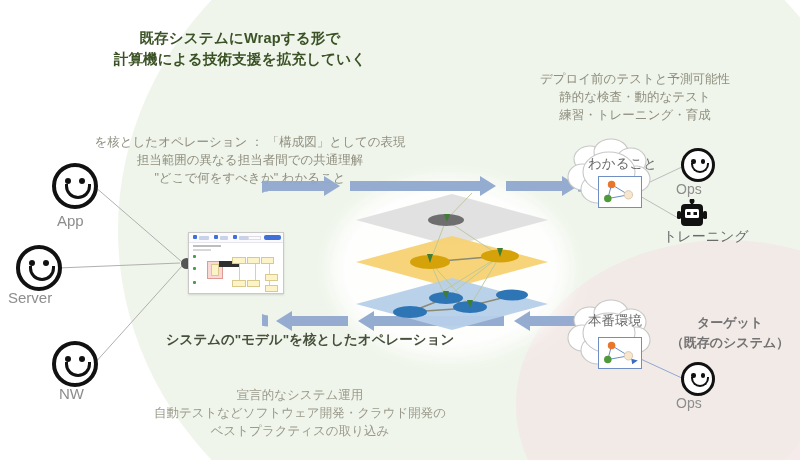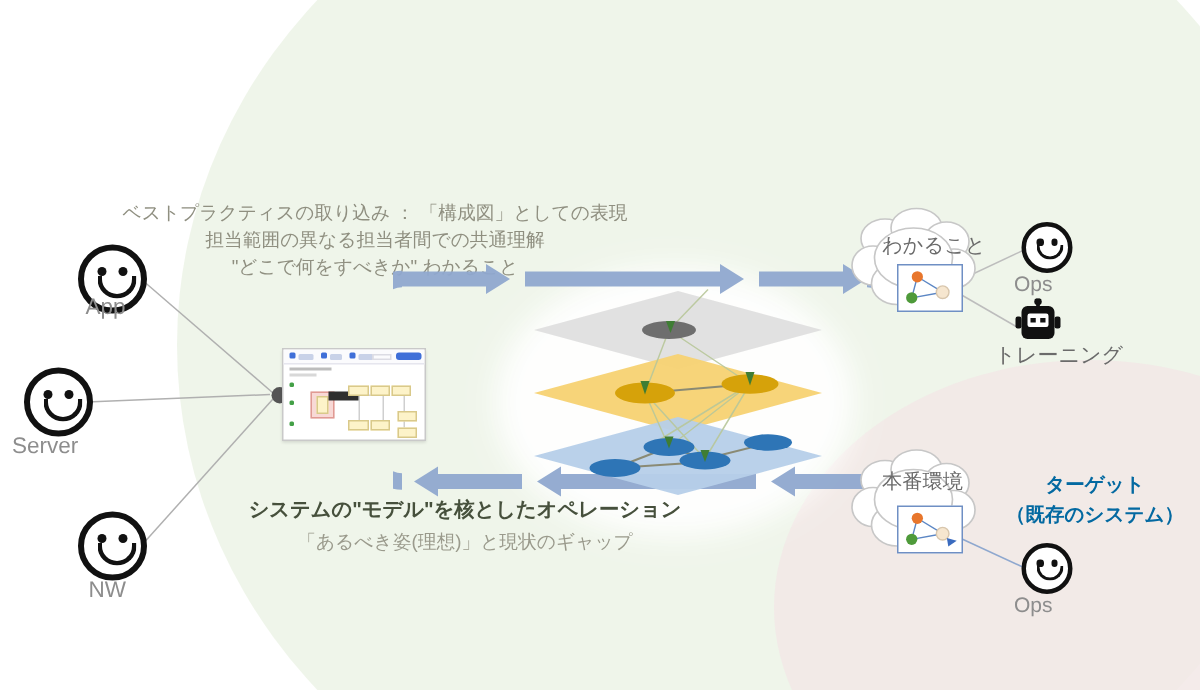--- a/index.html
+++ b/index.html
@@ -47,21 +47,21 @@
   #bottomsub{
     left:110px;top:352px;width:400px;text-align:center;
     color:#9a9a8c;font-size:12.5px;
   }
   #bottomlist{
     left:90px;top:386px;width:420px;text-align:center;
     color:#9a9a8c;font-size:12.5px;
   }
   #target{
     left:660px;top:313px;width:140px;text-align:center;
-    color:#0369a1;font-weight:bold;font-size:13px;line-height:1.5;
+    color:#737373;font-weight:bold;font-size:13px;line-height:1.5;
   }
 
   
   .face{position:absolute;width:46px;height:46px;border-radius:50%;
         border:4px solid #111;background:#fff;box-sizing:border-box;}
   .face .eye{position:absolute;width:6px;height:6px;border-radius:50%;background:#111;top:11px;}
   .face .eye.l{left:9px;} .face .eye.r{right:9px;}
   .face .mouth{position:absolute;left:9px;top:17px;width:20px;height:12px;
         border:3px solid #111;border-top:none;border-radius:0 0 22px 22px;}
   .face.small{width:34px;height:34px;border-width:3px;}
@@ -129,38 +129,45 @@
     </g>
     <g stroke="#bdbdbd" stroke-width="1" fill="none">
       <line x1="633" y1="190" x2="684" y2="166"></line>
       <line x1="633" y1="192" x2="678" y2="218"></line>
     </g>
     <g stroke="#8fa8cf" stroke-width="1" fill="none">
       <line x1="632" y1="355" x2="684" y2="379"></line>
     </g>
   </svg>
 
-
-
-  <div class="tx" id="leftmid"><span>ベストプラクティスの取り込み ： 「構成図」としての表現</span>
+  <div class="tx" id="title"><span>既存システムにWrapする形で</span>
+<span>計算機による技術支援を拡充していく</span></div>
+
+  <div class="tx" id="topright"><span>デプロイ前のテストと予測可能性</span>
+<span>静的な検査・動的なテスト</span>
+<span>練習・トレーニング・育成</span></div>
+
+  <div class="tx" id="leftmid"><span>を核としたオペレーション ： 「構成図」としての表現</span>
 <span>担当範囲の異なる担当者間での共通理解</span>
 <span>"どこで何をすべきか" わかること</span></div>
 
   <div class="tx" id="bottomhead">システムの"モデル"を核としたオペレーション</div>
-  <div class="tx" id="bottomsub">「あるべき姿(理想)」と現状のギャップ</div>
+  <div class="tx" id="bottomlist"><span>宣言的なシステム運用</span>
+<span>自動テストなどソフトウェア開発・クラウド開発の</span>
+<span>ベストプラクティスの取り込み</span></div>
 
   <div class="tx" id="target"><span>ターゲット</span>
 <span>（既存のシステム）</span></div>
 
   <div class="face" style="left:52px;top:163px">
     <span class="eye l"></span>
       <span class="eye r"></span>
       <span class="mouth"></span>
   </div>
-  <div class="flabel" style="left:57px;top:196px">App</div>
+  <div class="flabel" style="left:57px;top:212px">App</div>
 
   <div class="face" style="left:16px;top:245px">
     <span class="eye l"></span>
       <span class="eye r"></span>
       <span class="mouth"></span>
   </div>
   <div class="flabel" style="left:8px;top:289px">Server</div>
 
   <div class="face" style="left:52px;top:341px">
     <span class="eye l"></span>

